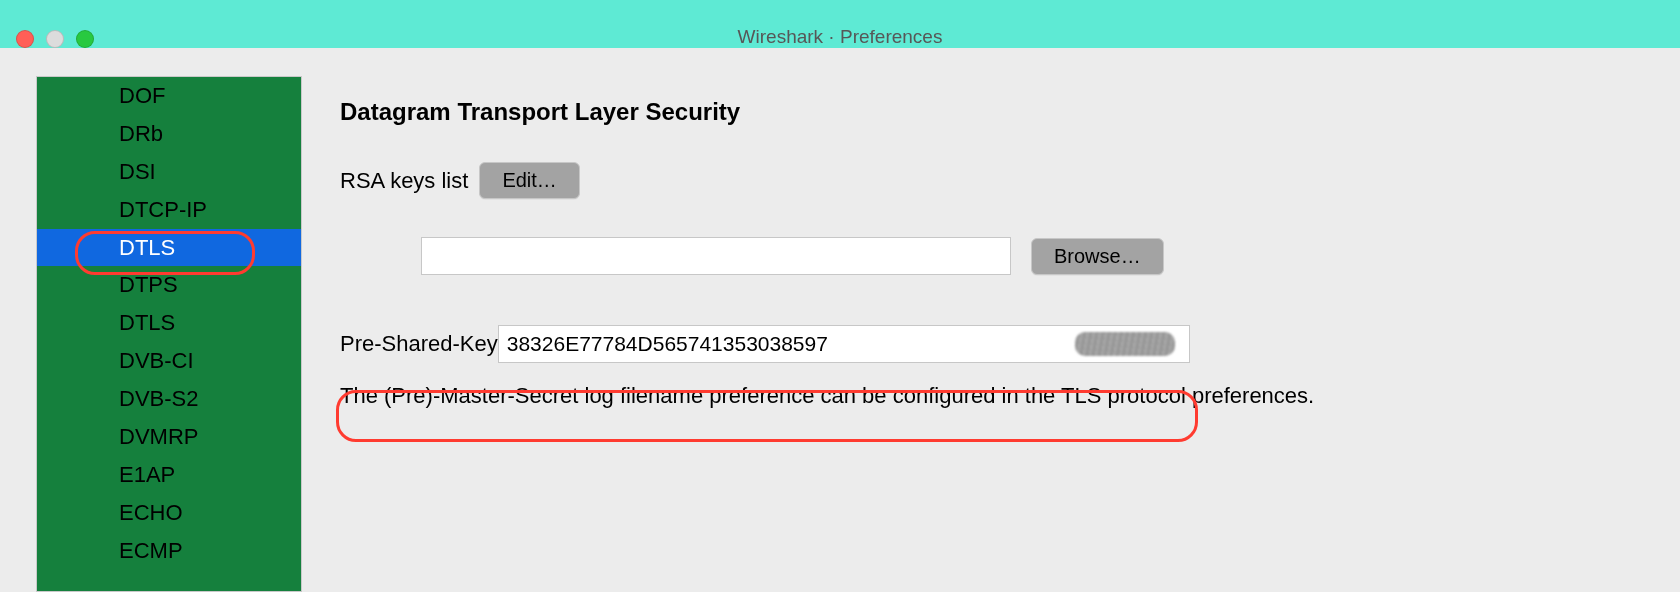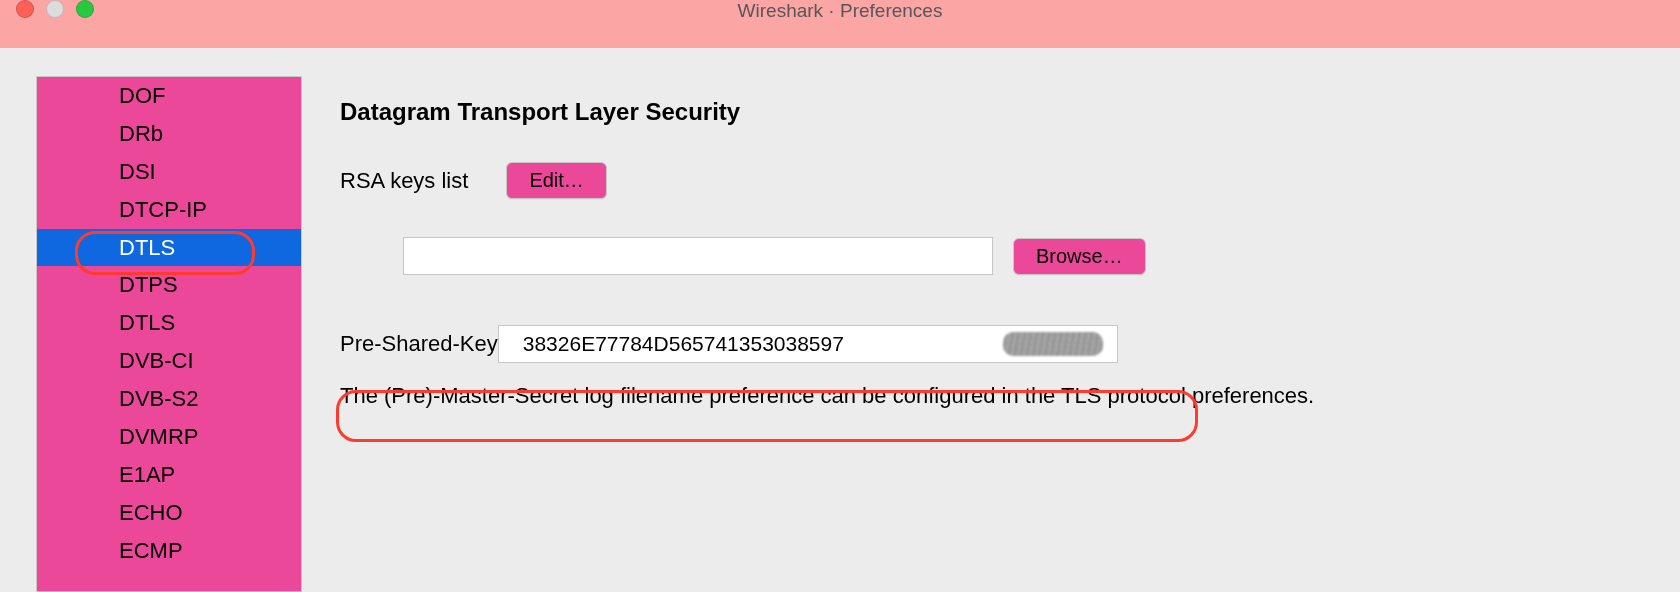--- a/index.html
+++ b/index.html
@@ -10,23 +10,23 @@
     body {
       font-family: -apple-system, BlinkMacSystemFont, "Helvetica Neue", sans-serif;
       background: #ececec;
       width: 1680px;
       height: 592px;
       overflow: hidden;
       position: relative;
     }
     .titlebar {
       height: 48px;
-      background: #fca5a5;
-      display: flex;
-      align-items: flex-start;
+      background: #5eead4;
+      display: flex;
+      align-items: flex-end;
       position: relative;
       border-bottom: none;
     }
     .traffic-lights {
       display: flex;
       gap: 12px;
       padding-left: 16px;
       align-items: center;
     }
     .traffic-light {
@@ -47,21 +47,21 @@
       font-weight: 400;
     }
     .main-area {
       display: flex;
       padding: 28px 0 0 36px;
       gap: 38px;
       height: calc(100% - 48px);
     }
     .sidebar {
       width: 266px;
-      background: #ec4899;
+      background: #15803d;
       border: 1px solid #c9c9c9;
       overflow: hidden;
       height: 100%;
     }
     .sidebar-item {
       padding: 3px 0 3px 82px;
       font-size: 22px;
       color: #000;
       cursor: default;
       user-select: none;
@@ -77,71 +77,71 @@
     }
     .content-heading {
       font-size: 24px;
       font-weight: 700;
       color: #000;
       margin-bottom: 36px;
     }
     .row {
       display: flex;
       align-items: center;
-      gap: 38px;
+      gap: 11px;
       margin-bottom: 38px;
     }
     .row-label {
       font-size: 22px;
       color: #000;
     }
     .mac-button {
-      background: #ec4899;
+      background: #a3a3a3;
       border: 1px solid #c7c7c7;
       border-radius: 6px;
       padding: 6px 22px;
       font-size: 20px;
       color: #000;
       cursor: default;
       font-family: inherit;
       box-shadow: 0 1px 0 rgba(0,0,0,0.04);
     }
     .section-label {
       font-size: 22px;
       color: #000;
       margin-bottom: 30px;
     }
     .file-row {
       display: flex;
       align-items: center;
       gap: 20px;
-      margin-left: 37px;
+      margin-left: 55px;
       margin-bottom: 50px;
       padding-left: 26px;
     }
     .text-input {
       background: #ffffff;
       border: 1px solid #c7c7c7;
       height: 38px;
       font-size: 20px;
       padding: 4px 8px;
       font-family: inherit;
     }
     .file-input {
       width: 590px;
     }
     .psk-row {
       display: flex;
       align-items: center;
       margin-bottom: 20px;
     }
     .psk-input {
-      width: 620px;
+      width: 692px;
       font-size: 21px;
-      padding: 4px 24px;
+      padding: 4px 8px;
       border: 1px solid #c7c7c7;
     }
     .note-text {
       font-size: 22px;
       color: #000;
       margin-top: 8px;
     }
     .highlight-oval {
       position: absolute;
       border: 3px solid #ff3b30;

